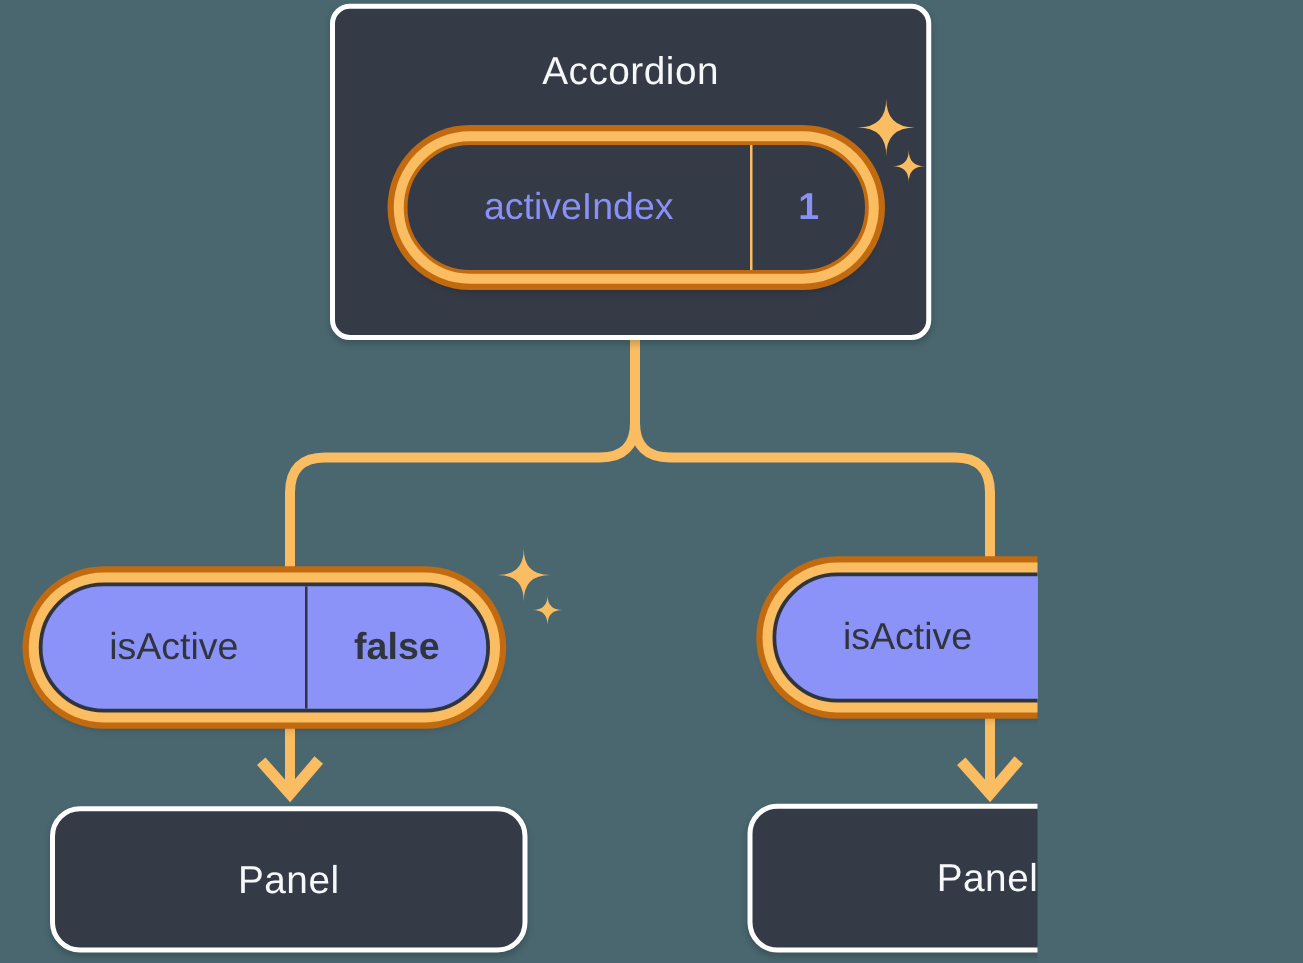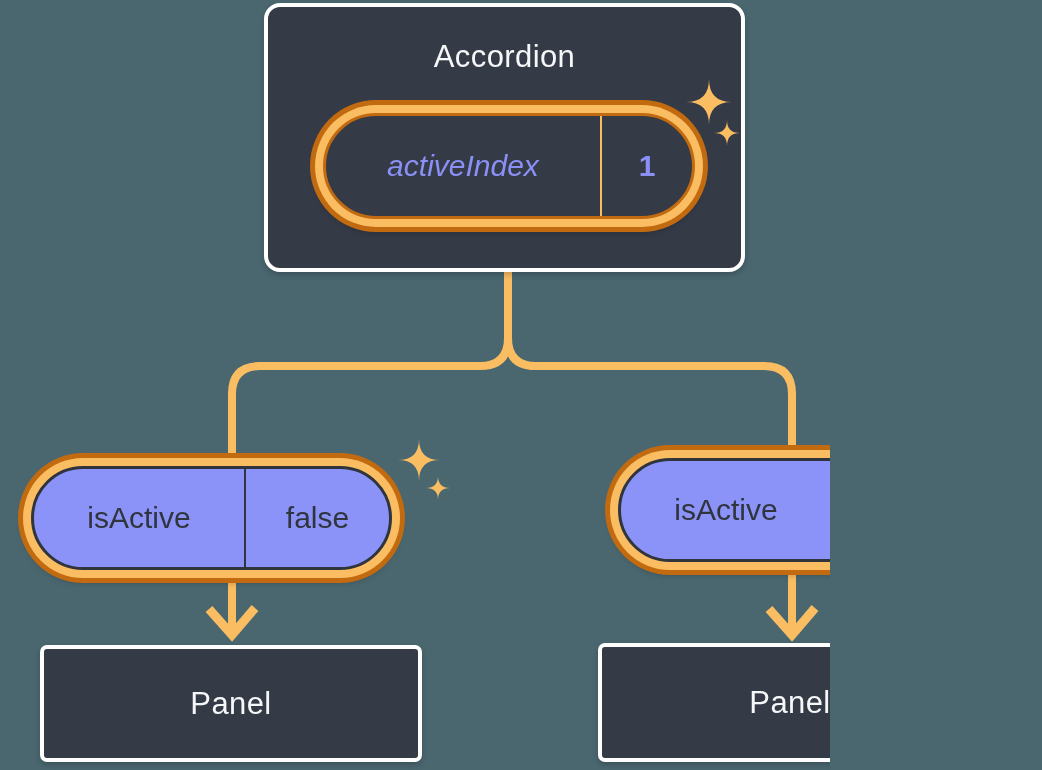--- a/index.html
+++ b/index.html
@@ -22,21 +22,21 @@
     background:var(--card-bg,#343A46);
     border:4px solid var(--card-border,#FFFFFF);
     border-radius:16px;
     box-shadow:0 3px 6px rgba(0,0,0,0.20);
   }
   .accordion{left:264px;top:3px;width:481px;height:269px;}
   .accordion-title{
     position:absolute;left:0;top:32px;width:100%;text-align:center;
     font-size:31px;line-height:36px;color:var(--text-light,#F6F7F9);letter-spacing:0.4px;
   }
-  .panel{display:flex;align-items:center;justify-content:center;border-radius:7px;}
+  .panel{display:flex;align-items:center;justify-content:center;border-radius:24px;}
   .panel-left{left:40px;top:645px;width:382px;height:117px;}
   .panel-right{left:598px;top:643px;width:384px;height:119px;}
   .panel-title{font-size:31px;color:var(--text-light,#F6F7F9);letter-spacing:0.4px;}
 
   .pill{
     position:absolute;box-sizing:border-box;z-index:4;
     border-radius:999px;
     background:var(--orange,#FABD62);
     box-shadow:0 0 0 5px var(--orange-dark,#C26A10),0 5px 7px rgba(0,0,0,0.22);
   }
@@ -54,24 +54,24 @@
     border:3px solid var(--text-dark,#30353D);
   }
   .prop-pill-left{left:23px;top:458px;width:377px;height:120px;}
   .prop-pill-right{left:610px;top:450px;width:370px;height:120px;}
 
   .cell{display:flex;align-items:center;justify-content:center;font-size:30px;}
   .cell.grow{flex:1;}
   .divider{width:2px;flex:none;}
   .state-pill .divider{background:var(--orange,#FABD62);}
   .prop-pill .divider{background:var(--text-dark,#30353D);}
-  .state-label{width:274px;color:var(--purple-text,#8A90F5);font-style:italic;}
+  .state-label{width:274px;color:var(--purple-text,#8A90F5);}
   .state-value{color:var(--purple-text,#8A90F5);font-weight:bold;}
   .prop-label{width:210px;color:var(--text-dark,#30353D);}
-  .prop-value{color:var(--text-dark,#30353D);font-weight:normal;}
+  .prop-value{color:var(--text-dark,#30353D);font-weight:bold;}
 </style>
 </head>
 <body>
 
 <div id="canvas">
 
   <svg id="wires" class="layer" viewBox="0 0 1042 770" aria-hidden="true">
     <path class="wire" d="M508,270 L508,338 Q508,366 480,366 L260,366 Q232,366 232,394 L232,460"></path>
     <path class="wire" d="M508,270 L508,338 Q508,366 536,366 L764,366 Q792,366 792,394 L792,452"></path>
     <g>

